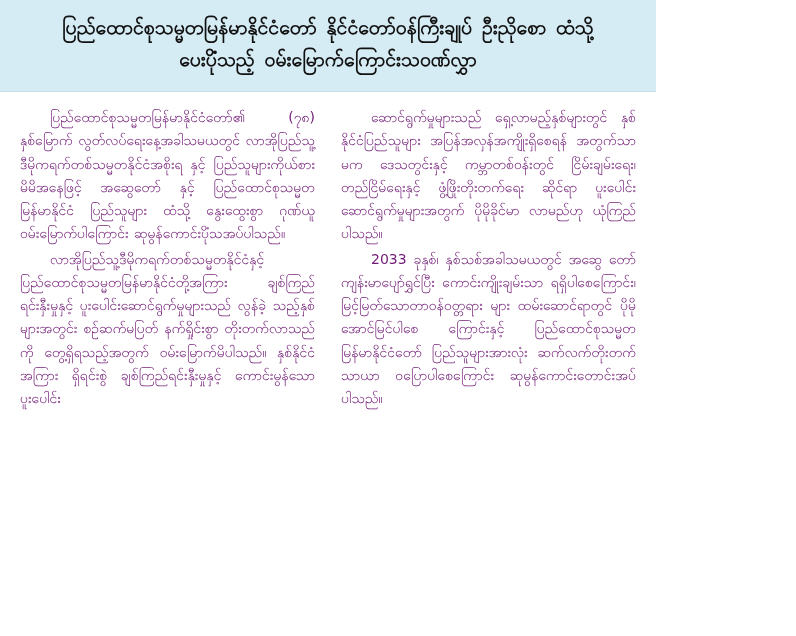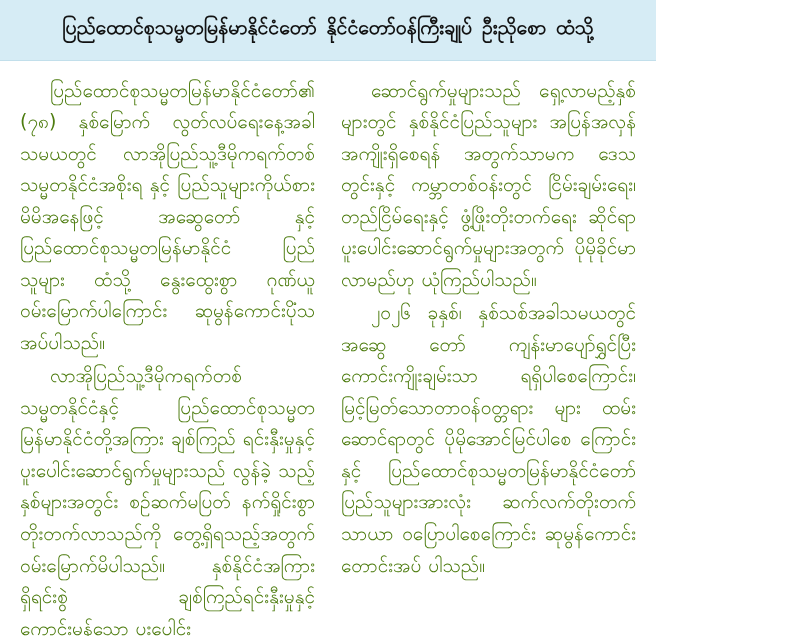--- a/index.html
+++ b/index.html
@@ -46,52 +46,53 @@
     display: flex;
     gap: 26px;
     align-items: flex-start;
   }
   .col {
     flex: 1 1 0;
     min-width: 0;
   }
   .para {
     margin: 0 0 2px 0;
-    font-size: 19px;
+    font-size: 14px;
     line-height: 1.66;
-    color: #4d7c0f;
+    color: #701a75;
     text-align: justify;
     text-justify: inter-word;
     text-indent: 30px;
     word-spacing: 1px;
   }
   .para:last-child {
     margin-bottom: 0;
   }
 </style>
 </head>
 <body>
 
 <div class="page">
 
   <div class="header-band">
     <h1 class="headline">
       <span class="line">ပြည်ထောင်စုသမ္မတမြန်မာနိုင်ငံတော်  နိုင်ငံတော်ဝန်ကြီးချုပ်  ဦးညိုစော  ထံသို့</span>
+      <span class="line">ပေးပိုံသည့် ဝမ်းမြောက်ကြောင်းသဝဏ်လွှာ</span>
     </h1>
   </div>
 
   <div class="body-area">
     <div class="columns">
 
       <div class="col">
         <p class="para">ပြည်ထောင်စုသမ္မတမြန်မာနိုင်ငံတော်၏ (၇၈) နှစ်မြောက်  လွတ်လပ်ရေးနေ့အခါသမယတွင် လာအိုပြည်သူ့ဒီမိုကရက်တစ်သမ္မတနိုင်ငံအစိုးရ နှင့် ပြည်သူများကိုယ်စား မိမိအနေဖြင့် အဆွေတော် နှင့် ပြည်ထောင်စုသမ္မတမြန်မာနိုင်ငံ ပြည်သူများ ထံသို့  နွေးထွေးစွာ  ဂုဏ်ယူဝမ်းမြောက်ပါကြောင်း ဆုမွန်ကောင်းပိုံသအပ်ပါသည်။</p>
         <p class="para">လာအိုပြည်သူ့ဒီမိုကရက်တစ်သမ္မတနိုင်ငံနှင့် ပြည်ထောင်စုသမ္မတမြန်မာနိုင်ငံတို့အကြား ချစ်ကြည် ရင်းနှီးမှုနှင့် ပူးပေါင်းဆောင်ရွက်မှုများသည် လွန်ခဲ့ သည့်နှစ်များအတွင်း စဉ်ဆက်မပြတ် နက်ရှိုင်းစွာ တိုးတက်လာသည်ကို  တွေ့ရှိရသည့်အတွက် ဝမ်းမြောက်မိပါသည်။ နှစ်နိုင်ငံအကြား ရှိရင်းစွဲ ချစ်ကြည်ရင်းနှီးမှုနှင့် ကောင်းမွန်သော ပူးပေါင်း</p>
       </div>
 
       <div class="col">
         <p class="para">ဆောင်ရွက်မှုများသည်  ရှေ့လာမည့်နှစ်များတွင် နှစ်နိုင်ငံပြည်သူများ အပြန်အလှန်အကျိုးရှိစေရန် အတွက်သာမက ဒေသတွင်းနှင့် ကမ္ဘာတစ်ဝန်းတွင် ငြိမ်းချမ်းရေး၊ တည်ငြိမ်ရေးနှင့် ဖွံ့ဖြိုးတိုးတက်ရေး ဆိုင်ရာ ပူးပေါင်းဆောင်ရွက်မှုများအတွက် ပိုမိုခိုင်မာ လာမည်ဟု ယုံကြည်ပါသည်။</p>
-        <p class="para">၂၀၂၆ ခုနှစ်၊ နှစ်သစ်အခါသမယတွင် အဆွေ တော်  ကျန်းမာပျော်ရွှင်ပြီး  ကောင်းကျိုးချမ်းသာ ရရှိပါစေကြောင်း၊  မြင့်မြတ်သောတာဝန်ဝတ္တရား များ  ထမ်းဆောင်ရာတွင်  ပိုမိုအောင်မြင်ပါစေ ကြောင်းနှင့် ပြည်ထောင်စုသမ္မတမြန်မာနိုင်ငံတော် ပြည်သူများအားလုံး ဆက်လက်တိုးတက်သာယာ ဝပြောပါစေကြောင်း ဆုမွန်ကောင်းတောင်းအပ် ပါသည်။</p>
+        <p class="para">2033 ခုနှစ်၊ နှစ်သစ်အခါသမယတွင် အဆွေ တော်  ကျန်းမာပျော်ရွှင်ပြီး  ကောင်းကျိုးချမ်းသာ ရရှိပါစေကြောင်း၊  မြင့်မြတ်သောတာဝန်ဝတ္တရား များ  ထမ်းဆောင်ရာတွင်  ပိုမိုအောင်မြင်ပါစေ ကြောင်းနှင့် ပြည်ထောင်စုသမ္မတမြန်မာနိုင်ငံတော် ပြည်သူများအားလုံး ဆက်လက်တိုးတက်သာယာ ဝပြောပါစေကြောင်း ဆုမွန်ကောင်းတောင်းအပ် ပါသည်။</p>
       </div>
 
     </div>
   </div>
 
 </div>
 
 </body></html>

